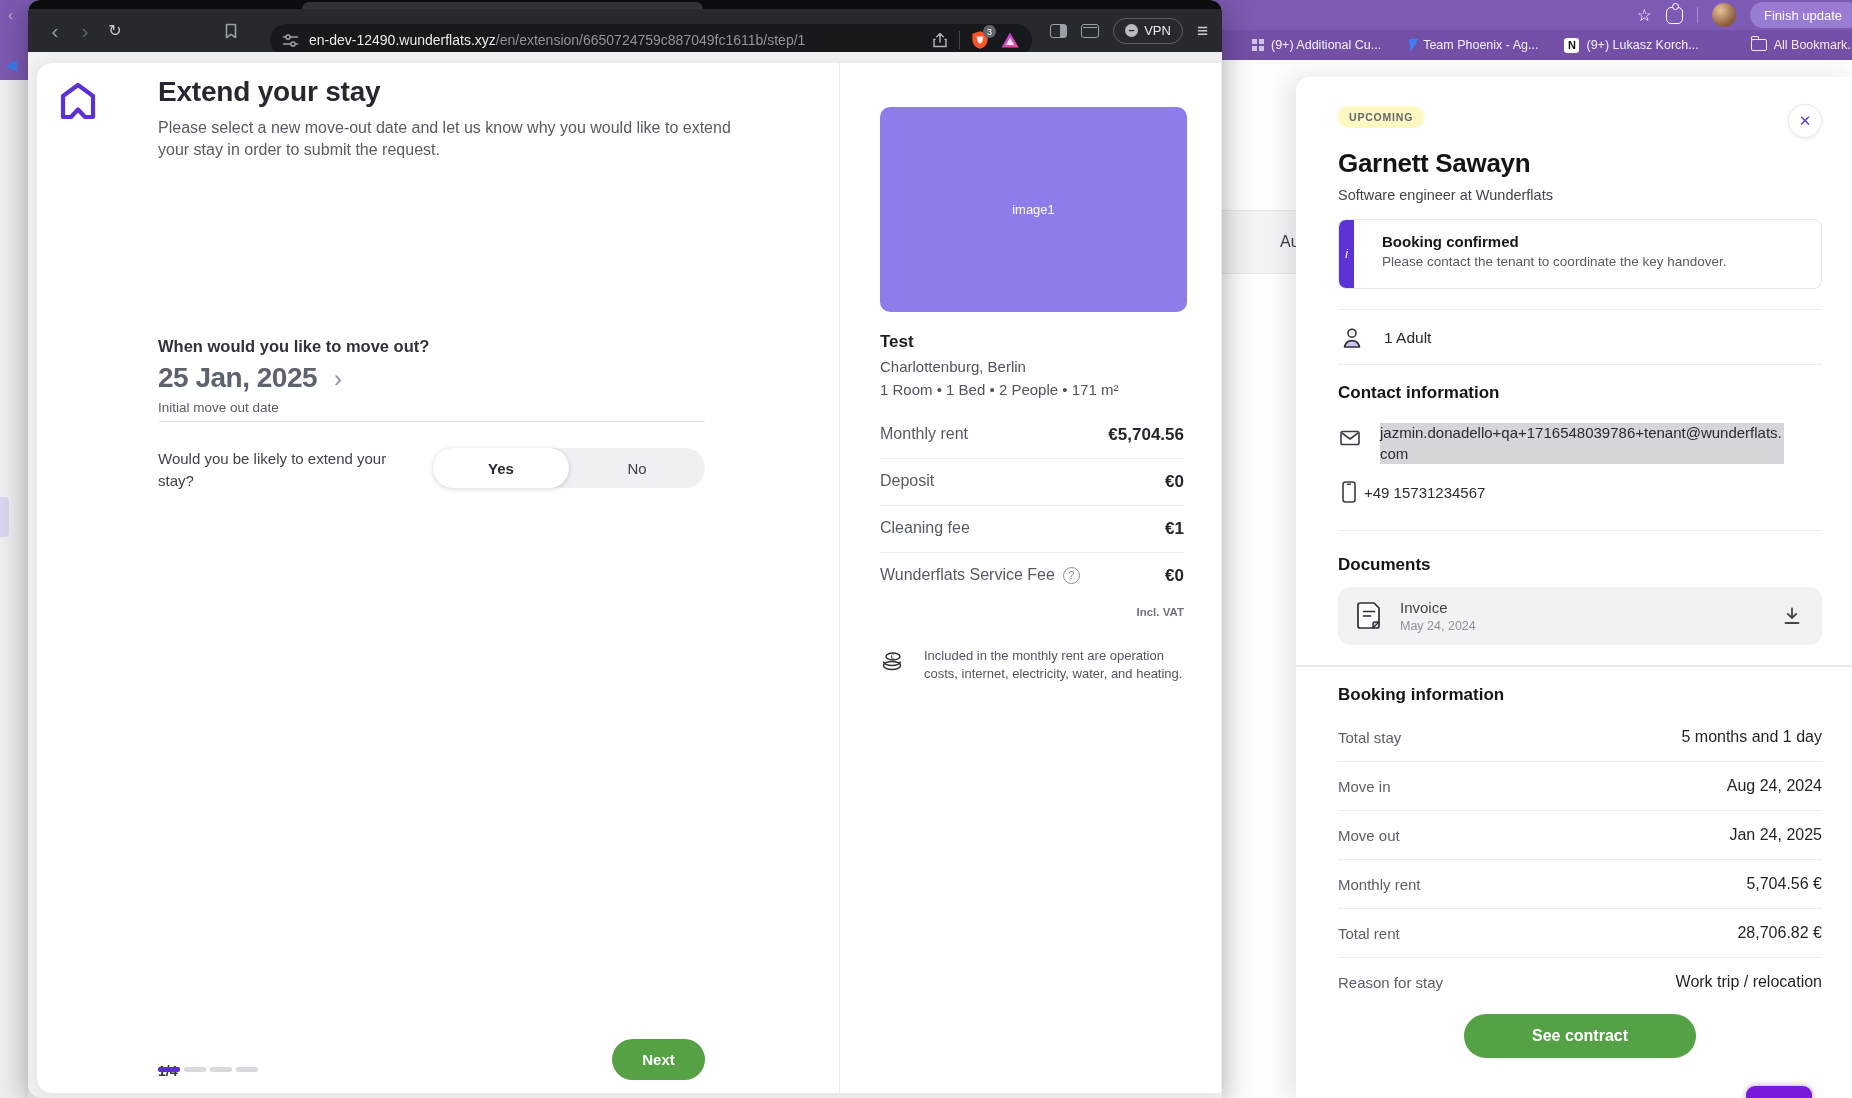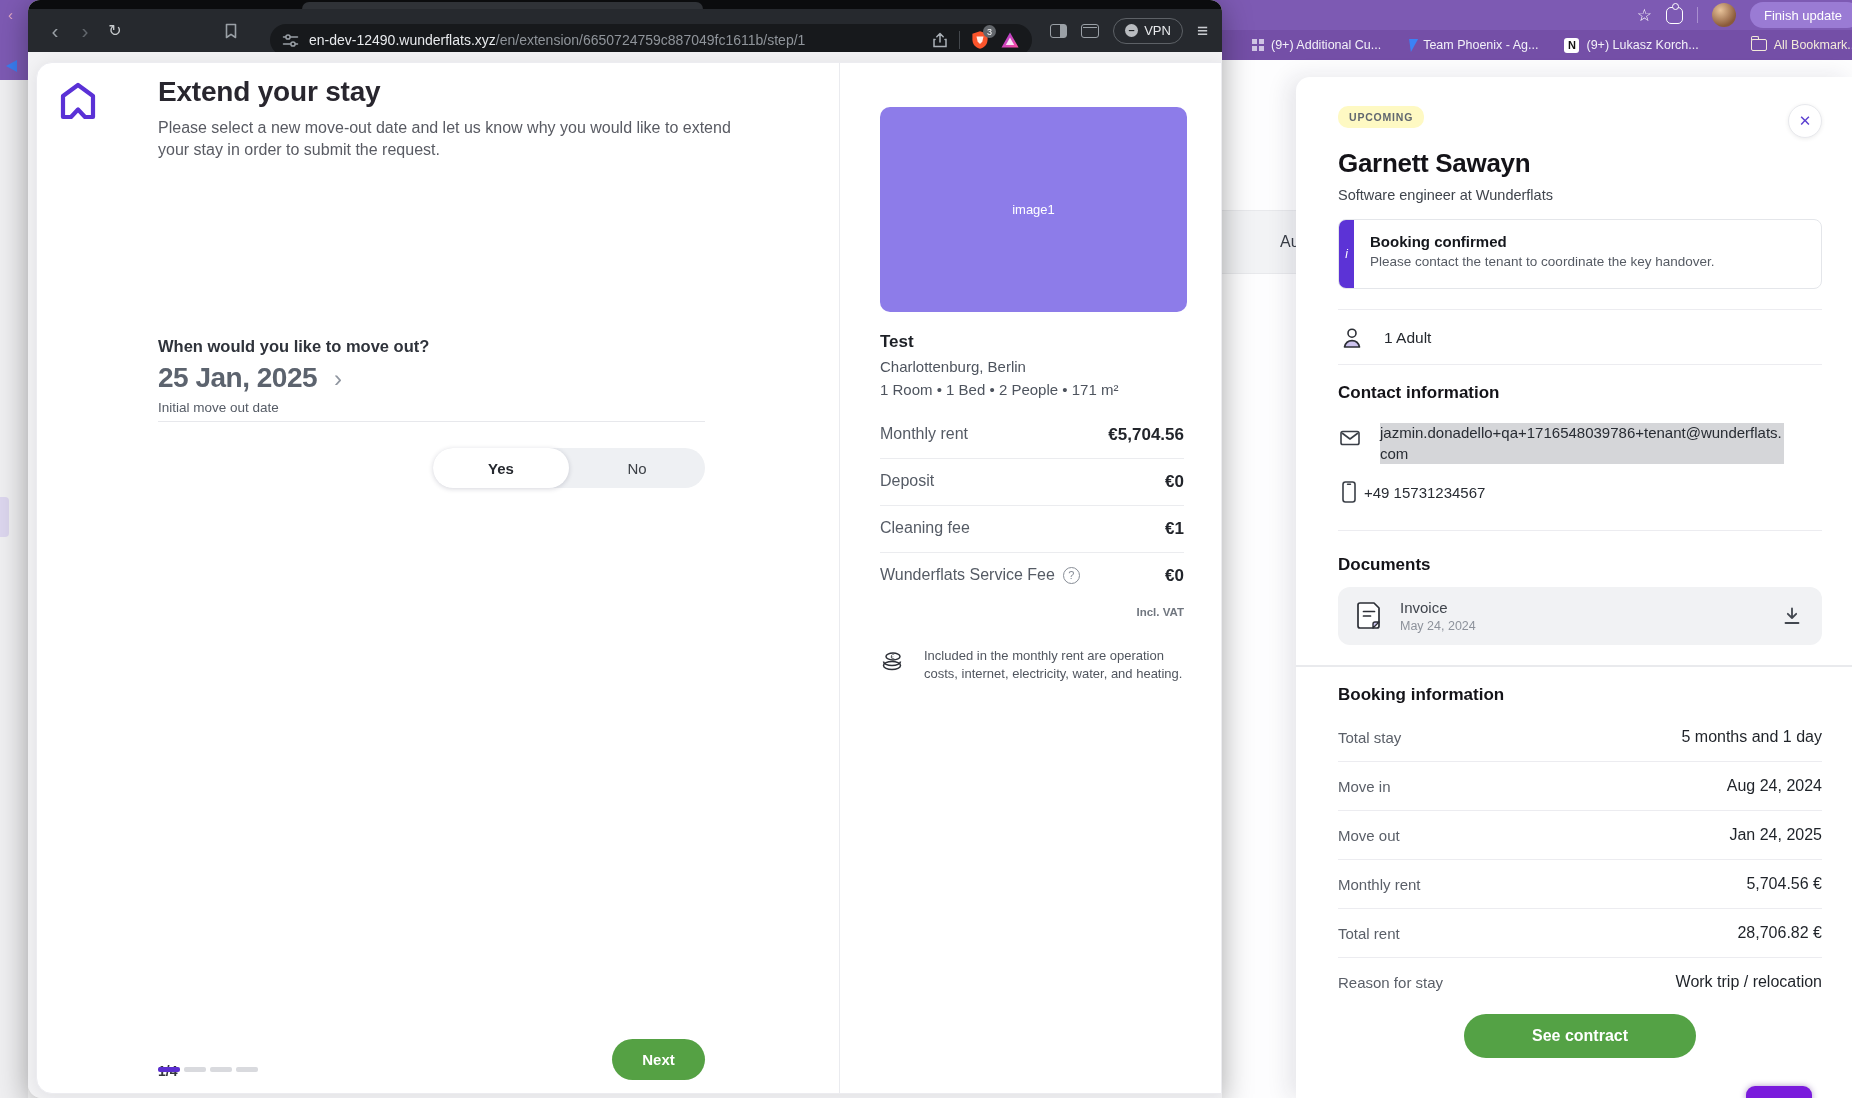--- a/index.html
+++ b/index.html
@@ -42,21 +42,21 @@
   .p-headrow { display:flex; align-items:flex-start; justify-content:space-between; }
   .p-badge { background:#fef9c3; color:#60666f; font-size:10.5px; font-weight:bold; letter-spacing:.8px;
     border-radius:10px; padding:5px 11px; margin-top:2px; }
   .p-close { width:34px; height:34px; border-radius:50%; border:1px solid #e8e9ed; background:#fff;
     box-shadow:0 1px 4px rgba(0,0,0,.08); color:#5b3fd0; font-size:15px; display:flex; align-items:center; justify-content:center; cursor:pointer; }
   .p-name { font-size:26px; font-weight:bold; letter-spacing:-.3px; margin-top:10px; color:#141318; }
   .p-sub { font-size:14.5px; color:#3f444c; margin-top:8px; }
   .p-infobox { margin-top:16px; border:1px solid #e4e6ea; border-radius:8px; display:flex; overflow:hidden; min-height:70px; }
   .p-infobar { width:15px; background:#5c33d6; color:#fff; font-size:12px; font-style:italic;
     display:flex; align-items:center; justify-content:center; flex:none; }
-  .p-infobody { padding:13px 16px; }
+  .p-infobody { padding:13px 28px; }
   .p-infotitle { font-size:15px; font-weight:bold; }
   .p-infodesc { font-size:13.5px; color:#565b64; margin-top:4px; }
   .p-div { height:1px; background:#ececf0; }
   .p-adult { display:flex; align-items:center; gap:20px; padding:16px 0 14px 2px; font-size:15.5px; color:#24282e; }
   .p-h2 { font-size:17px; font-weight:bold; margin-top:18px; color:#141318; }
   .p-email { display:flex; gap:18px; margin-top:20px; align-items:flex-start; }
   .p-email-text { font-size:15px; color:#282c33; line-height:1.38; max-width:404px; word-break:break-all;
     background:#d5d6d9; }
   .p-phone { display:flex; gap:4px; margin-top:16px; align-items:center; font-size:15px; color:#282c33; }
   .p-doccard { margin-top:12px; background:#f1f2f4; border-radius:12px; height:58px; display:flex; align-items:center; padding:0 20px 0 18px; cursor:pointer; }
@@ -370,20 +370,21 @@
         <div class="m-q1">When would you like to move out?</div>
         <div class="m-dates">
           <div class="m-datecol">
             <span class="m-date">25 Jan, 2025</span>
             <span class="m-datelabel">Initial move out date</span>
           </div>
           <span class="m-chev">›</span>
         </div>
         <div class="m-div1"></div>
 
+        <div class="m-q2">Would you be likely to extend your stay?</div>
         <div class="m-toggle">
           <div class="m-tog-opt m-tog-on">Yes</div>
           <div class="m-tog-opt">No</div>
         </div>
 
         <div class="m-progress-label">1/4</div>
         <div class="m-progress">
           <span class="m-seg on"></span>
           <span class="m-seg"></span>
           <span class="m-seg"></span>

